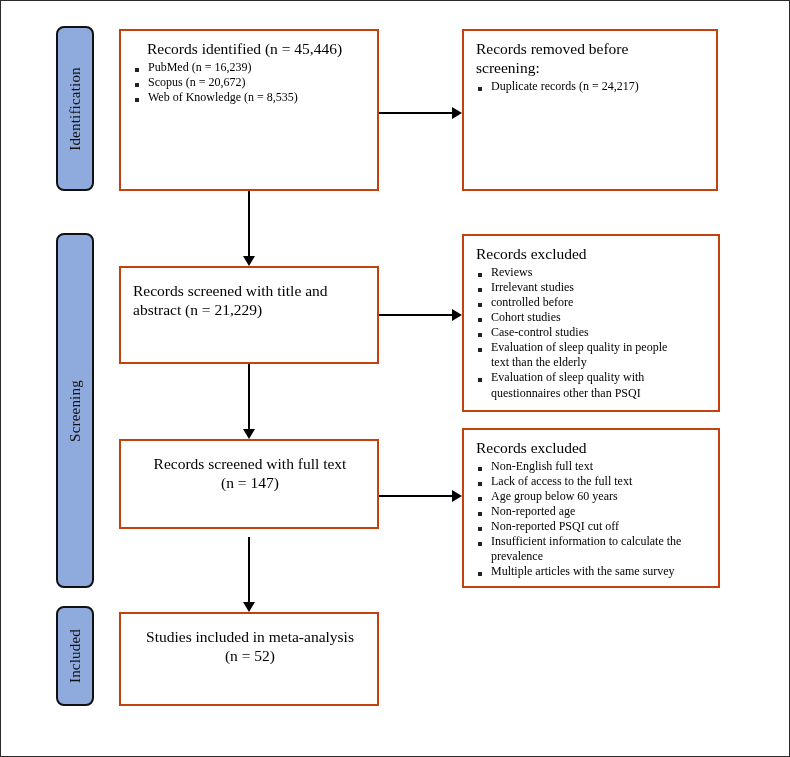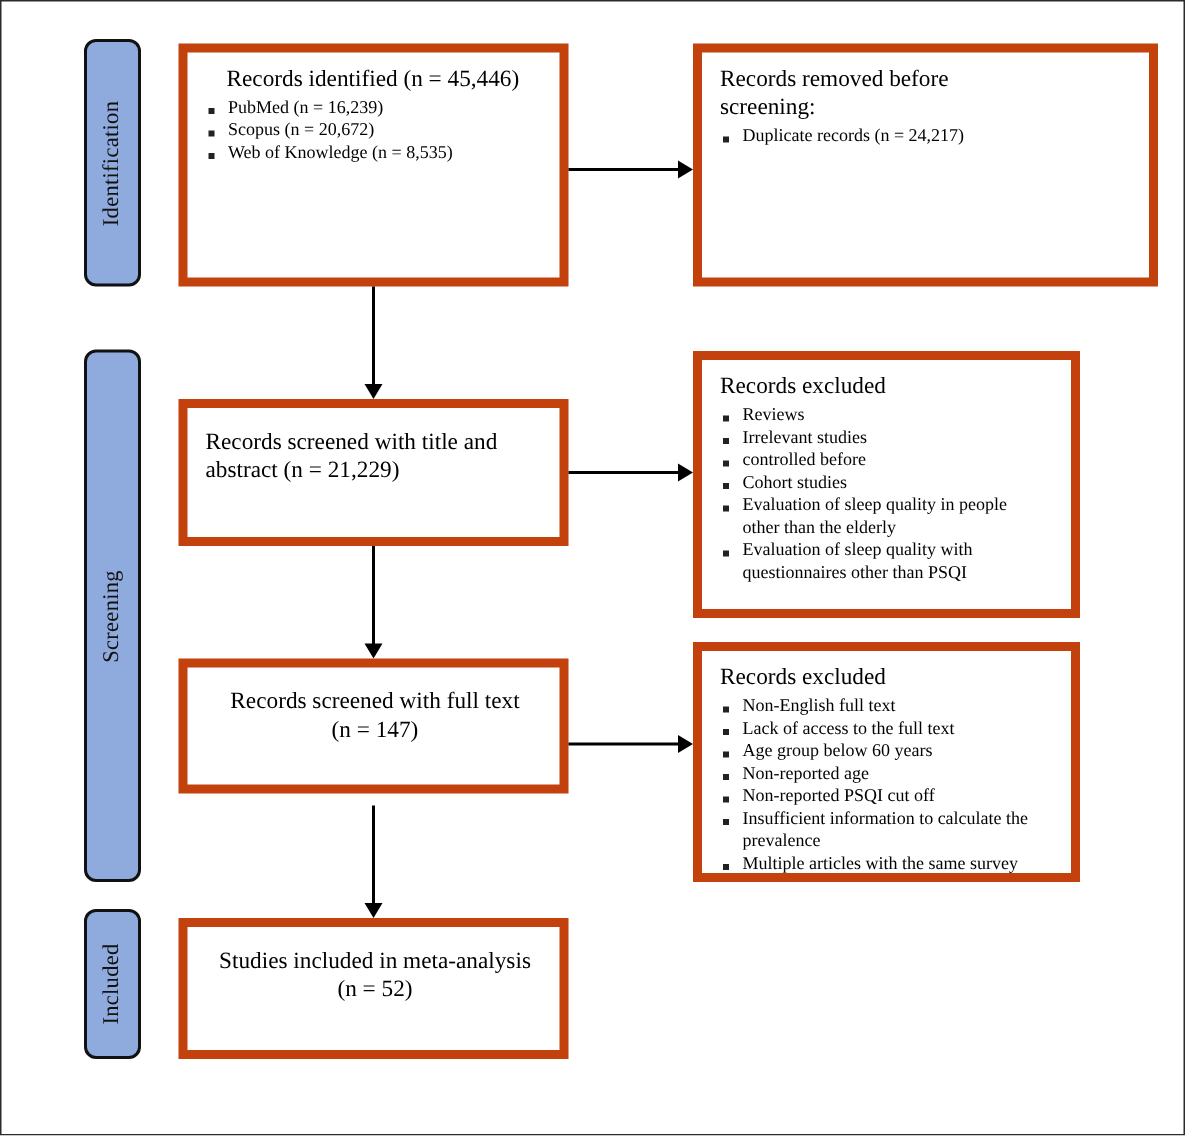--- a/index.html
+++ b/index.html
@@ -36,21 +36,21 @@
     font-size:15px;
     letter-spacing:.2px;
     color:#111111;
   }
 
   
   .fbox{
     position:absolute;
     box-sizing:border-box;
     background:#ffffff;
-    border:6px solid #c2410c;
+    border:2px solid #c2410c;
     padding:9px 10px 8px 12px;
   }
   .fbox .head{
     font-size:15.5px;
     line-height:1.22;
     margin:0 0 1px 0;
     white-space:pre-line;
   }
   .fbox .head.center{text-align:center;}
   .fbox .head.indent{padding-left:14px;}
@@ -125,21 +125,21 @@
 
   <div class="fbox" style="left:118px; top:28px; width:260px; height:162px;">
     <div class="head indent">Records identified (n = 45,446)</div>
     <ul>
       <li>PubMed (n = 16,239)</li>
       <li>Scopus (n = 20,672)</li>
       <li>Web of Knowledge (n = 8,535)</li>
     </ul>
   </div>
 
-  <div class="fbox" style="left:461px; top:28px; width:310px; height:162px;">
+  <div class="fbox" style="left:461px; top:28px; width:256px; height:162px;">
     <div class="head">Records removed before
 screening:</div>
     <ul>
       <li>Duplicate records (n = 24,217)</li>
     </ul>
   </div>
 
   <div class="hline" style="left:378px; top:111px; width:75px;"></div>
   <div class="arrow-right" style="left:451px; top:106px;"></div>
 
@@ -151,22 +151,23 @@
 abstract (n = 21,229)</div>
   </div>
 
   <div class="fbox" style="left:461px; top:233px; width:258px; height:178px;">
     <div class="head">Records excluded</div>
     <ul>
       <li>Reviews</li>
       <li>Irrelevant studies</li>
       <li>controlled before</li>
       <li>Cohort studies</li>
+      <li>Case-control studies</li>
       <li>Evaluation of sleep quality in people</li>
-      <li class="sub">other than the elderly</li>
+      <li class="sub">text than the elderly</li>
       <li>Evaluation of sleep quality with</li>
       <li class="sub">questionnaires other than PSQI</li>
     </ul>
   </div>
 
   <div class="hline" style="left:378px; top:313px; width:75px;"></div>
   <div class="arrow-right" style="left:451px; top:308px;"></div>
 
   <div class="vline" style="left:247px; top:363px; width:2px; height:67px;"></div>
   <div class="arrow-down" style="left:242px; top:428px;"></div>

